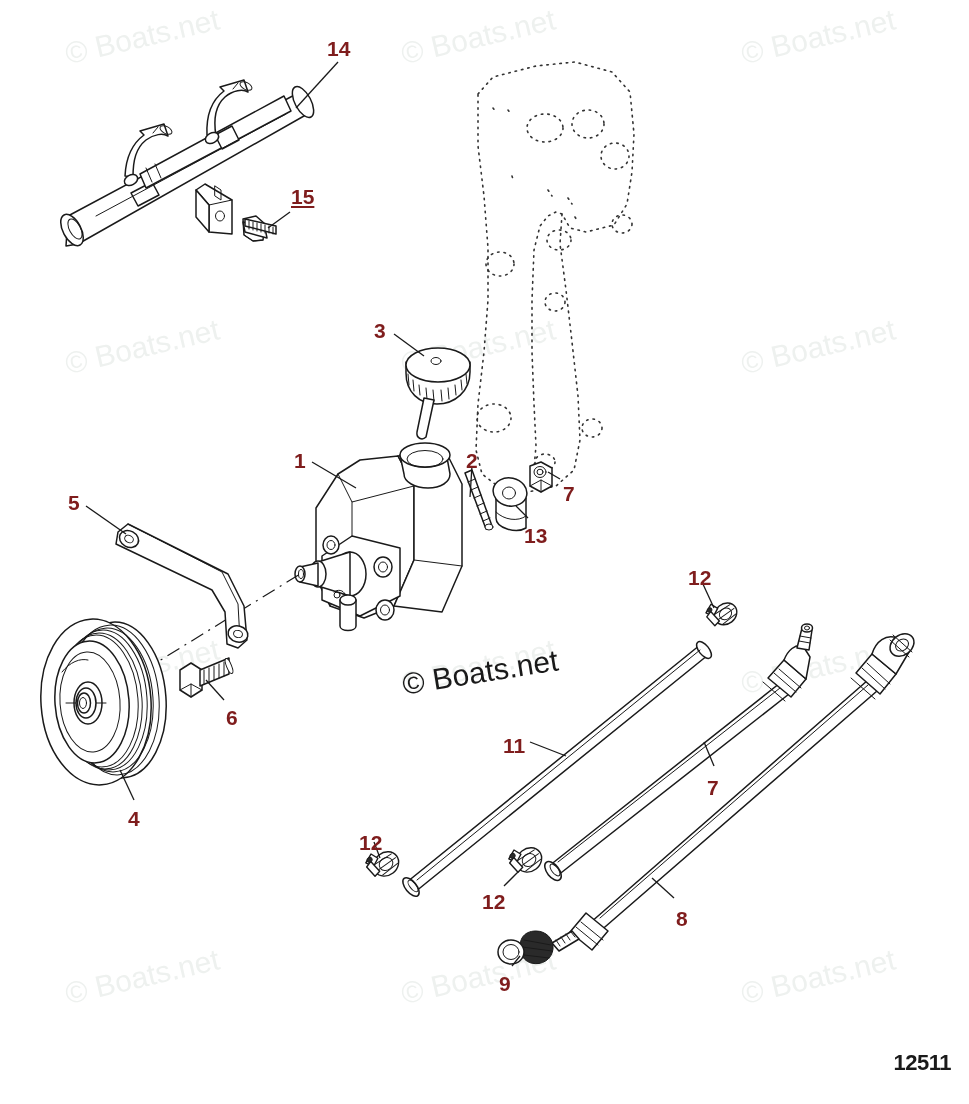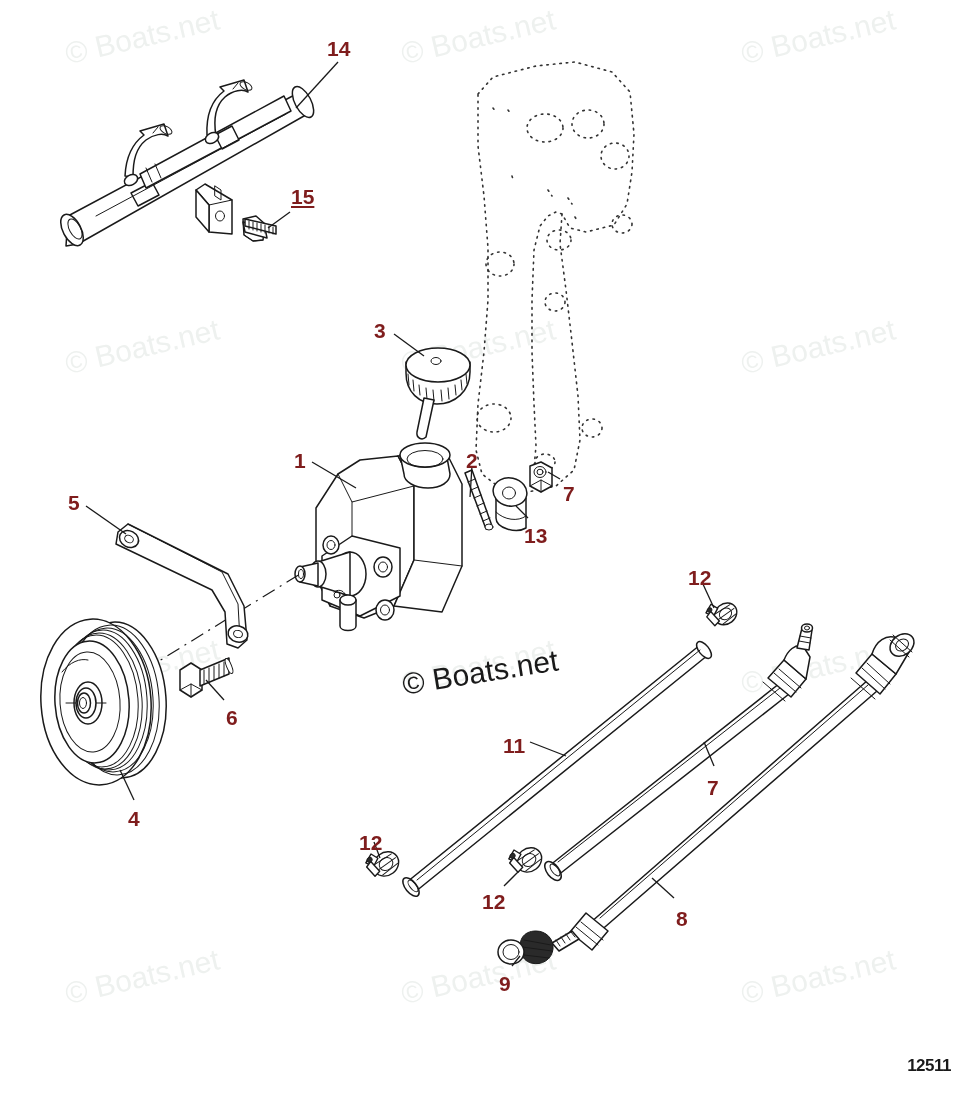--- a/index.html
+++ b/index.html
@@ -9,21 +9,21 @@
   svg.layer{position:absolute;left:0;top:0;width:969px;height:1104px;}
   .wm{position:absolute;color:#eef1ef;font-size:30px;font-weight:400;
       transform:rotate(-13deg);transform-origin:left top;white-space:nowrap;
       font-family:"Liberation Sans","DejaVu Sans",sans-serif;
       letter-spacing:0px;pointer-events:none;user-select:none;}
   .wm-dark{position:absolute;color:#1a1a1a;font-size:30px;font-weight:400;
       transform:rotate(-9deg);transform-origin:left top;white-space:nowrap;
       font-family:"Liberation Sans","DejaVu Sans",sans-serif;}
   .callout{position:absolute;font-size:21px;font-weight:bold;color:#7f1d1d;
       font-family:"Liberation Sans","DejaVu Sans",sans-serif;line-height:1;}
-  #fignum{position:absolute;right:18px;bottom:28px;font-size:17px;
+  #fignum{position:absolute;right:18px;bottom:28px;font-size:22px;
       font-weight:bold;color:#1a1a1a;letter-spacing:-0.5px;
       font-family:"Liberation Sans","DejaVu Sans",sans-serif;}
   .ln-t{fill:none;stroke:#1a1a1a;stroke-width:1;stroke-linejoin:round;stroke-linecap:round;}
   .ln-f{fill:#ffffff;stroke:#1a1a1a;stroke-width:1.5;stroke-linejoin:round;stroke-linecap:round;}
   .ln-ft{fill:#ffffff;stroke:#1a1a1a;stroke-width:1;stroke-linejoin:round;stroke-linecap:round;}
   .lead{fill:none;stroke:#1a1a1a;stroke-width:1.3;}
   .phantom{fill:none;stroke:#333;stroke-width:1.6;stroke-dasharray:1.5 5;stroke-linecap:round;}
   .centerline{fill:none;stroke:#1a1a1a;stroke-width:1.2;stroke-dasharray:14 6 2 6;}
   .dk{fill:#2a2a2a;stroke:#1a1a1a;stroke-width:1;}
 </style>

